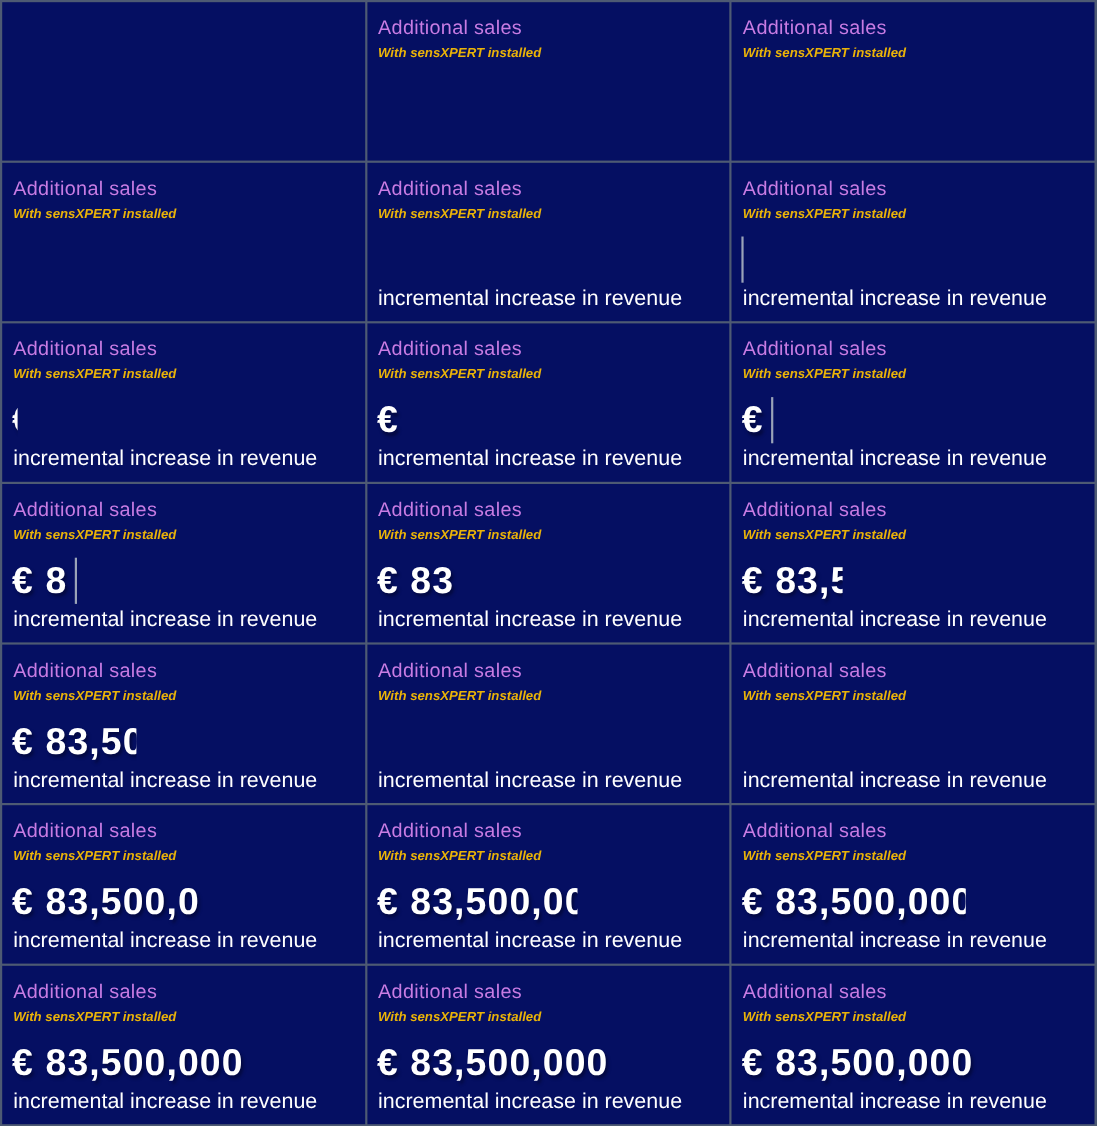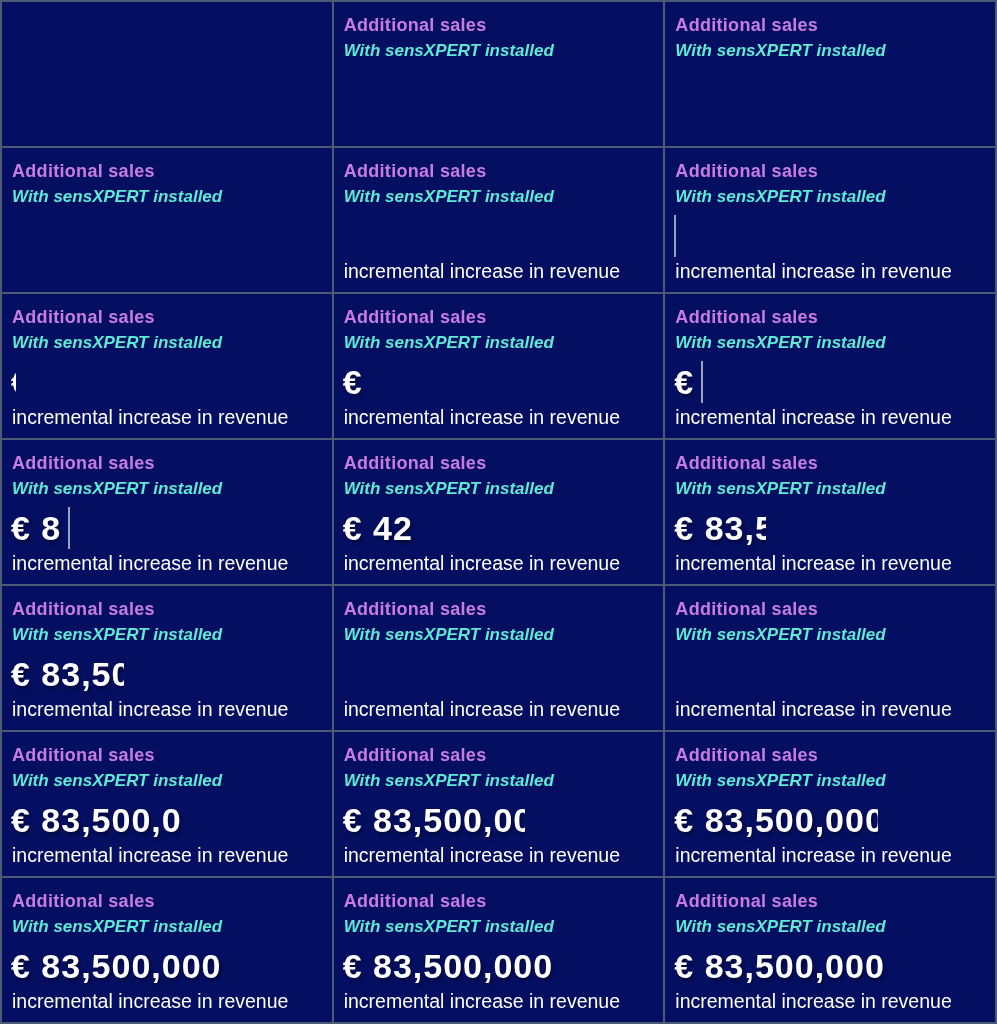--- a/index.html
+++ b/index.html
@@ -23,34 +23,34 @@
     position: relative;
     background: #050f62;
     overflow: hidden;
   }
   .heading {
     position: absolute;
     top: 13px;
     left: 10px;
     right: 8px;
     font-size: 18px;
-    font-weight: bold;
+    font-weight: normal;
     letter-spacing: 0.3px;
     color: #c87ce3;
     white-space: nowrap;
   }
   .subtitle {
     position: absolute;
     top: 39px;
     left: 10px;
     right: 8px;
-    font-size: 17px;
+    font-size: 12px;
     font-style: italic;
     font-weight: 600;
-    color: #5eead4;
+    color: #eab308;
     white-space: nowrap;
   }
   .value {
     position: absolute;
     left: 9px;
     right: 4px;
     bottom: 34px;
     height: 44px;
     font-size: 34px;
     line-height: 44px;
@@ -167,21 +167,21 @@
     <div class="value">
       <span class="value-text">€ 8</span><span class="cursor after-text" style="background: rgb(154, 163, 184);"></span>
     </div>
     <div class="caption">incremental increase in revenue</div>
   </div>
 
   <div class="cell" style="background: rgb(5, 15, 98);">
     <div class="heading" style="color: rgb(200, 124, 227);">Additional sales</div>
     <div class="subtitle">With sensXPERT installed</div>
     <div class="value">
-      <span class="value-text">€ 42</span>
+      <span class="value-text">€ 83</span>
     </div>
     <div class="caption">incremental increase in revenue</div>
   </div>
 
   <div class="cell" style="background: rgb(5, 15, 98);">
     <div class="heading" style="color: rgb(200, 124, 227);">Additional sales</div>
     <div class="subtitle">With sensXPERT installed</div>
     <div class="value">
       <span class="value-text">€ 83,</span><span class="clip-wrap" style="width: 11px;"><span class="clip-char">5</span></span>
     </div>

